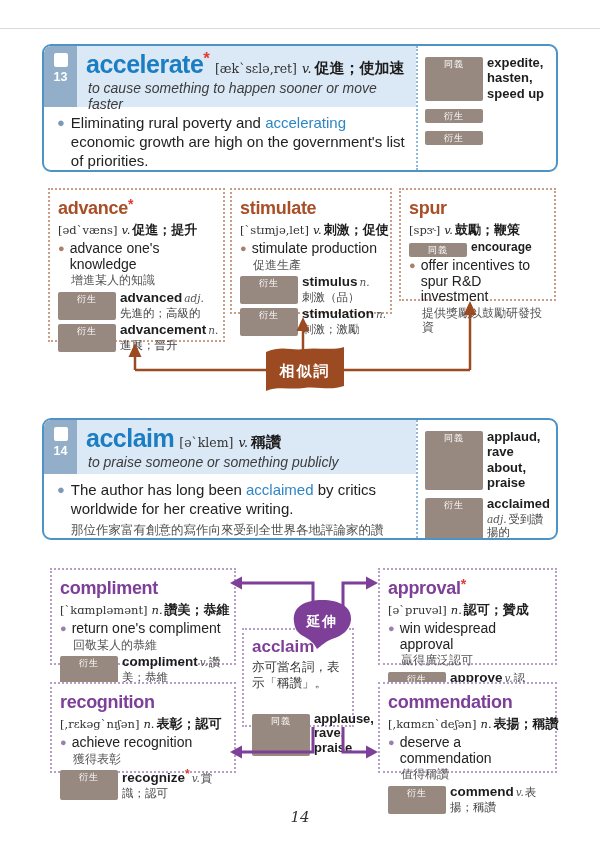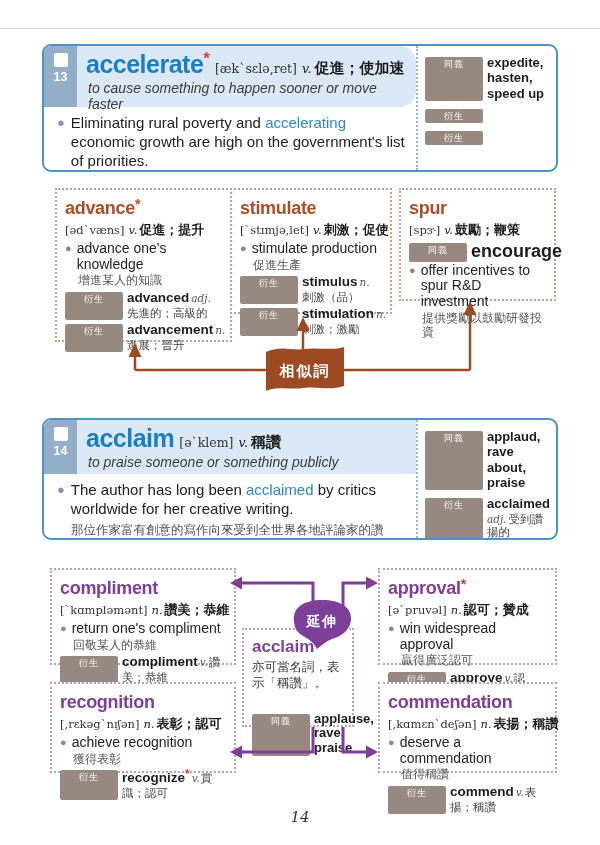--- a/index.html
+++ b/index.html
@@ -51,40 +51,40 @@
   .vbullet { flex:none; margin-right:5px; font-size:11px; padding-top:1px; }
   .brown .vbullet { color:#a9806c; }
   .purple .vbullet { color:#9a7fae; }
   .vphrase-zh { font-size:12px; color:#555; margin:1px 0 1px 13px; line-height:1.2; }
   .deriv { display:flex; margin-top:2px; line-height:1.12; }
   .deriv-body { font-size:13.5px; font-weight:bold; color:#1d1d1d; }
   .dpos { font-family:"DejaVu Serif", serif; font-style:italic; font-weight:normal; font-size:10.5px; color:#555; margin:0 1px 0 2px; }
   .dzh { font-weight:normal; font-size:11.5px; color:#444; }
   .star-xs { color:#e23b30; font-size:12px; vertical-align:4px; }
   .syn-row { display:flex; margin-bottom:1px; }
-  .syn-text { font-size:18px; font-weight:bold; color:#1d1d1d; line-height:1.15; }
+  .syn-text { font-size:12px; font-weight:bold; color:#1d1d1d; line-height:1.15; }
 
   
   .note-title { color:#7d3f98; font-size:17px; font-weight:bold; margin-bottom:2px; }
   .note-text { font-size:12.5px; color:#333; line-height:1.3; margin-bottom:20px; }
   .note-syn .syn-text { font-size:13px; }
 
   
   svg.overlay { position:absolute; left:0; top:0; pointer-events:none; }
   .pagenum { position:absolute; left:0; top:808px; width:600px; text-align:center; font-family:"DejaVu Serif", serif; font-style:italic; font-size:15px; color:#333; }
 </style>
 </head>
 <body>
 
 <div class="page">
   <div class="topline"></div>
 
   <div class="entry-card" style="top:44px; height:128px;">
     <div class="entry-main">
-      <div class="entry-head" style="height:61px;border-radius:16px;">
+      <div class="entry-head" style="height:61px;">
         <div class="num-box">
           <div class="num-square"></div>
           <div class="num">13</div>
         </div>
         <div class="head-text">
           <div class="title-line"><span class="word">accelerate</span><span class="star">*</span><span class="phon">[æk`sɛlə,ret]</span><span class="pos">v.</span><span class="mean">促進；使加速</span></div>
           <div class="defline">to cause something to happen sooner or move faster</div>
         </div>
       </div>
       <div class="entry-body">
@@ -104,21 +104,21 @@
       </div>
       <div class="side-item">
         <span class="tag">衍生</span>
       </div>
       <div class="side-item">
         <span class="tag">衍生</span>
       </div>
     </div>
   </div>
 
-  <div class="vbox brown" style="left:55px; top:188px; width:177px; height:154px;">
+  <div class="vbox brown" style="left:48px; top:188px; width:177px; height:154px;">
     <div class="vbox-title"><span>advance</span><span class="star-sm">*</span></div>
     <div class="vphon-line"><span class="vphon">[əd`væns]</span><span class="vpos">v.</span><span class="vmean">促進；提升</span></div>
     <div class="vphrase">
         <span class="vbullet">●</span>
         <span>advance one's knowledge</span>
       </div>
     <div class="vphrase-zh">增進某人的知識</div>
     <div class="deriv">
         <span class="tag">衍生</span>
         <span class="deriv-body"><span>advanced</span><span class="dpos">adj.</span><span class="dzh">先進的；高級的</span></span>

